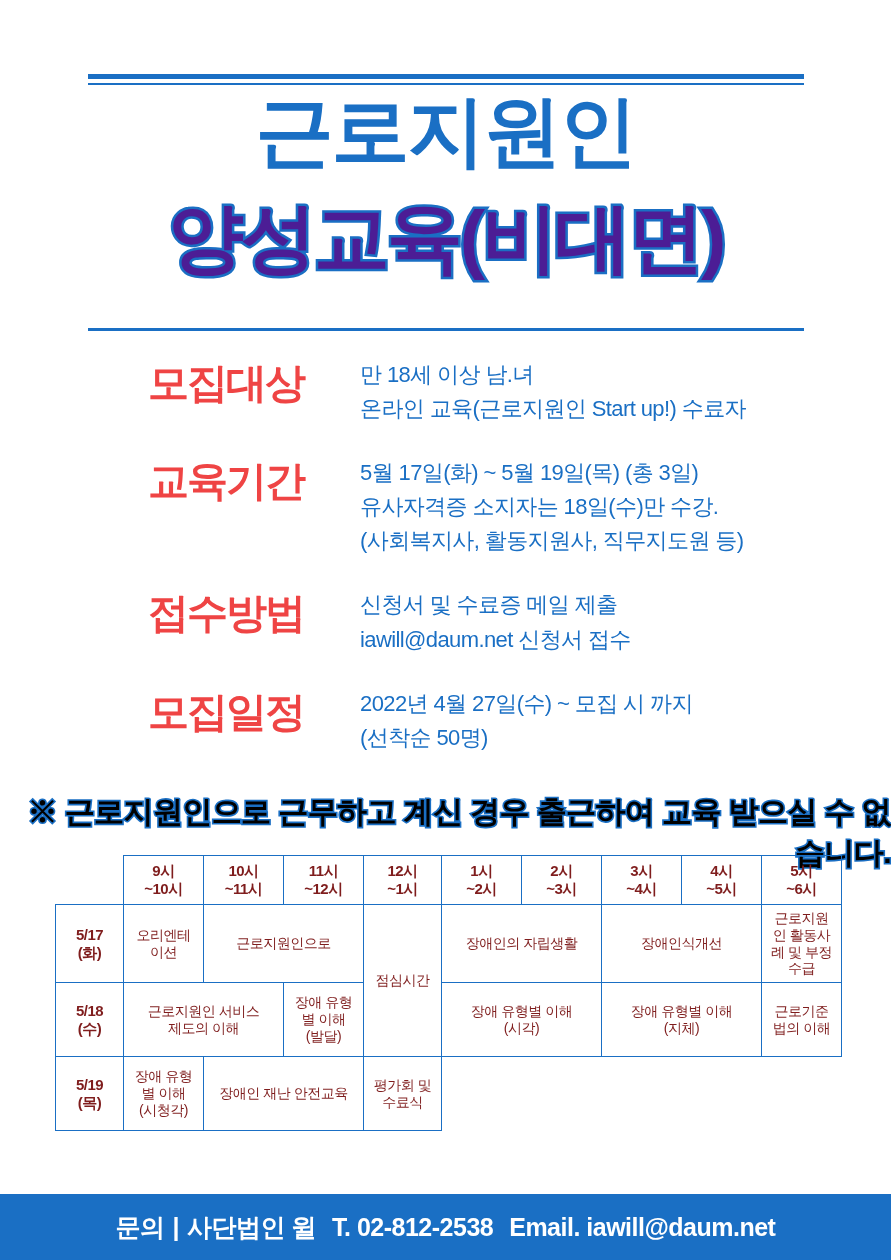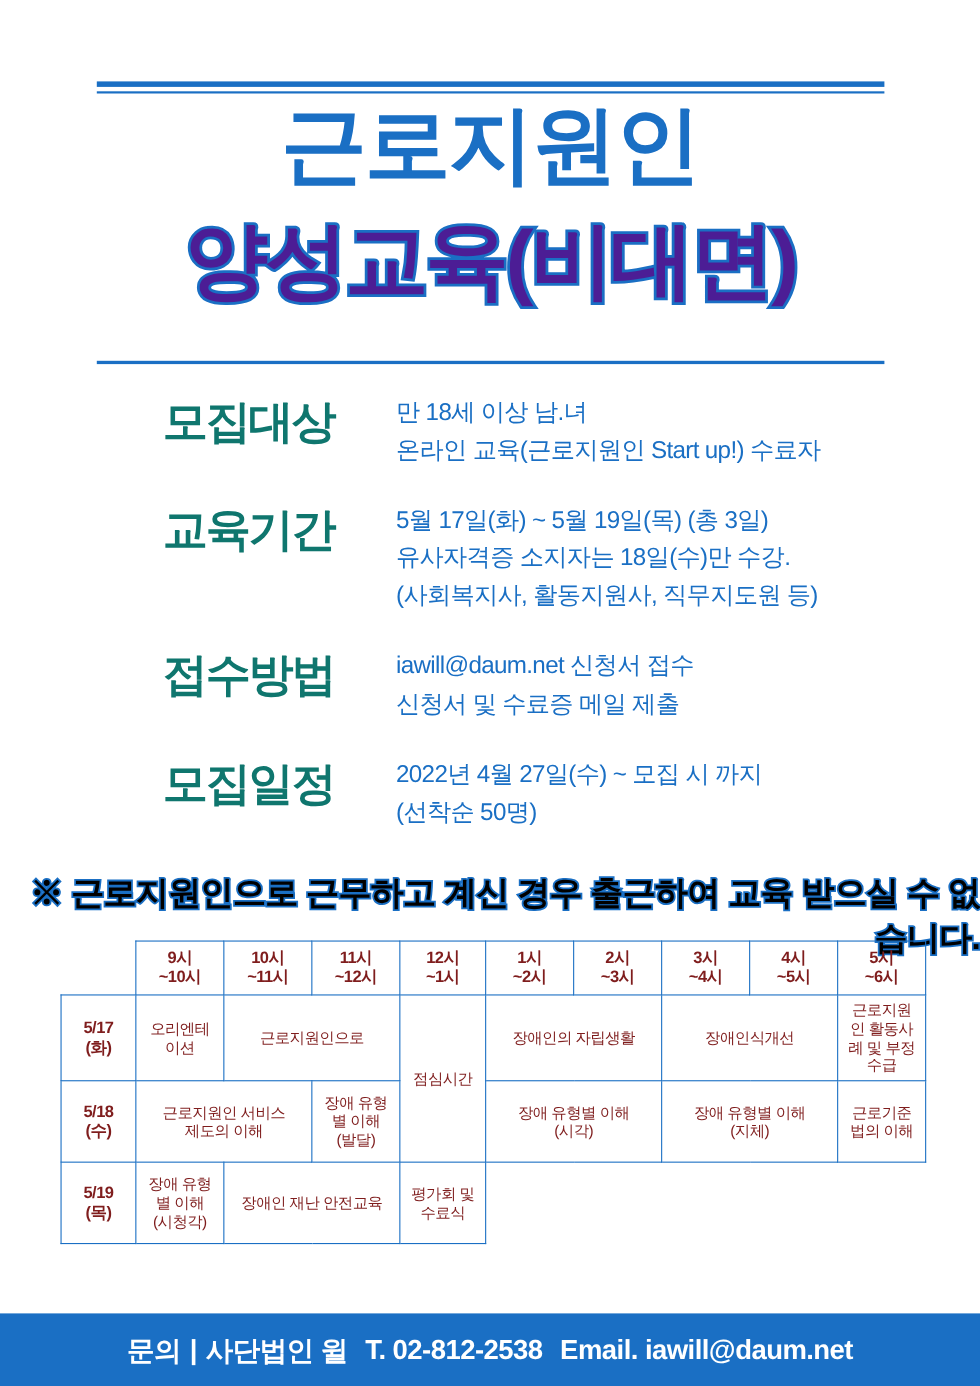--- a/index.html
+++ b/index.html
@@ -87,21 +87,21 @@
     align-items: flex-start;
     margin-bottom: 24px;
     padding-left: 148px;
   }
   .info-label {
     width: 212px;
     flex: 0 0 212px;
     font-size: 41px;
     font-weight: bold;
     letter-spacing: -2px;
-    color: #0f766e;
+    color: #ef4444;
     line-height: 1.15;
     padding-top: 8px;
   }
   .info-body {
     font-size: 22px;
     color: #1a6fc4;
     line-height: 1.55;
     letter-spacing: -0.6px;
     padding-top: 6px;
   }
@@ -214,22 +214,22 @@
       <div class="info-body">
         <div>5월 17일(화) ~ 5월 19일(목) (총 3일)</div>
         <div>유사자격증 소지자는 18일(수)만 수강.</div>
         <div>(사회복지사, 활동지원사, 직무지도원 등)</div>
       </div>
     </div>
 
     <div class="info-row">
       <div class="info-label">접수방법</div>
       <div class="info-body">
+        <div>신청서 및 수료증 메일 제출</div>
         <div>iawill@daum.net 신청서 접수</div>
-        <div>신청서 및 수료증 메일 제출</div>
       </div>
     </div>
 
     <div class="info-row">
       <div class="info-label">모집일정</div>
       <div class="info-body">
         <div> 2022년 4월 27일(수) ~ 모집 시 까지</div>
         <div>(선착순 50명)</div>
       </div>
     </div>

